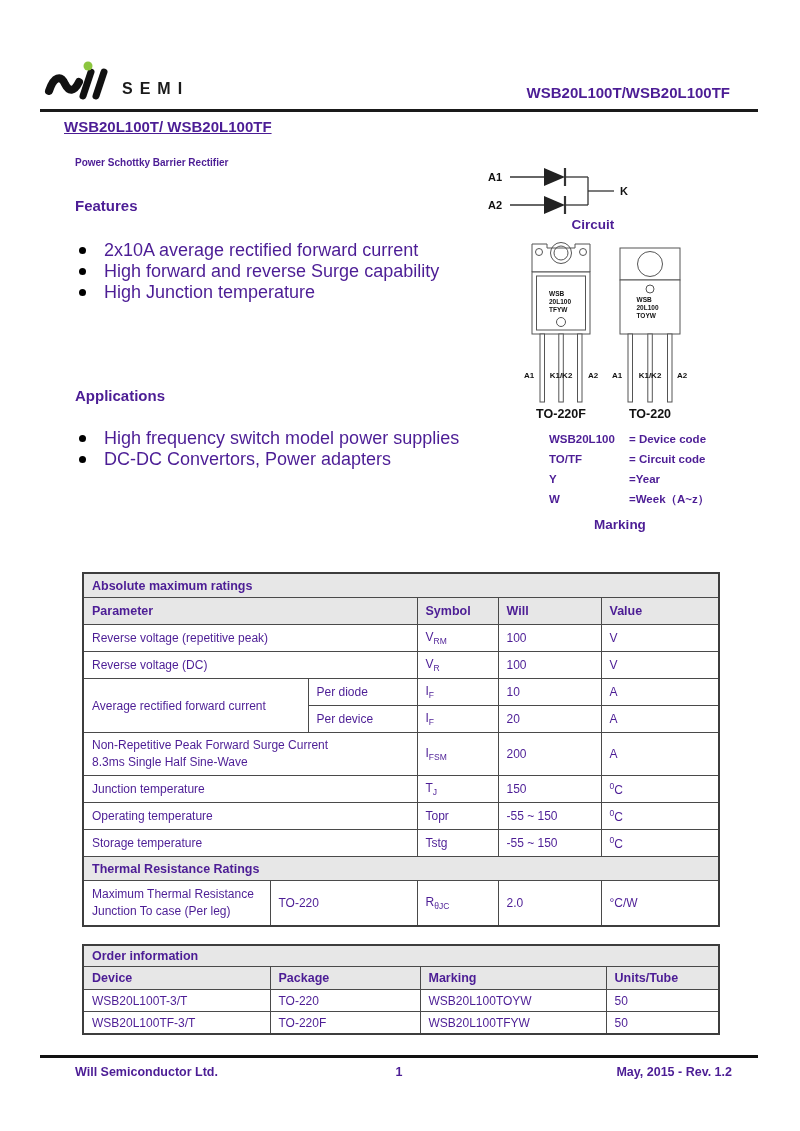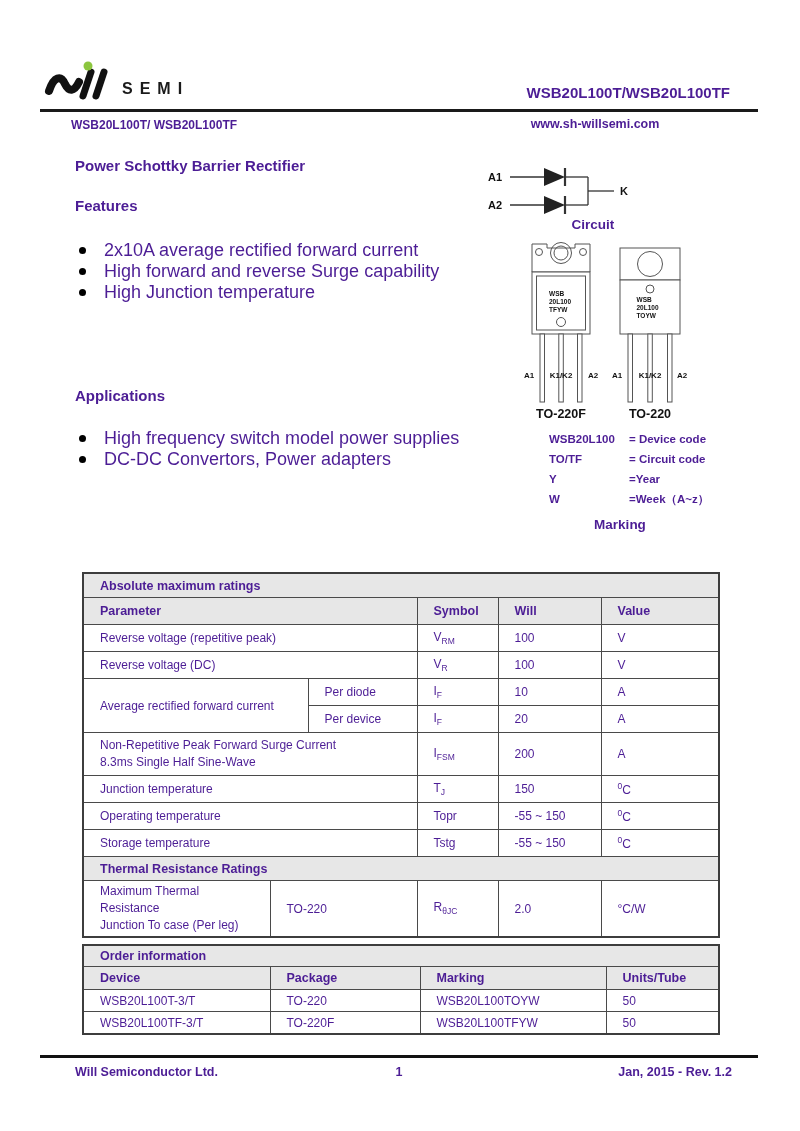--- a/index.html
+++ b/index.html
@@ -6,22 +6,22 @@
   .page {
     position:relative; width:800px; height:1131px; background:#fff;
     font-family:"Liberation Sans", sans-serif; color:#4c1d95; overflow:hidden;margin-top:16px;
   }
 
   
   .logo-svg { position:absolute; left:42px; top:42px; }
   .doc-title { position:absolute; top:68px; right:70px; font-size:15px; font-weight:bold; }
   .header-rule { position:absolute; top:93px; left:40px; width:718px; height:3px; background:#1a1a1a; }
   .website { position:absolute; top:101px; left:430px; width:330px; text-align:center; font-size:12.5px; font-weight:bold; }
-  .part-title { position:absolute; top:102px; left:71px; font-size:12px; font-weight:bold; }
-  .subtitle { position:absolute; top:141px; left:75px; font-size:15px; font-weight:bold; }
+  .part-title { position:absolute; top:102px; left:64px; font-size:15px; font-weight:bold;text-decoration:underline; }
+  .subtitle { position:absolute; top:141px; left:75px; font-size:10px; font-weight:bold; }
 
   .section-heading { position:absolute; left:75px; font-size:15px; font-weight:bold; }
   .features-heading { top:181px; }
   .applications-heading { top:371px; }
 
   .bullet-list { position:absolute; left:79px; }
   .features-list { top:224px; }
   .applications-list { top:412px; }
   .bullet-item { display:flex; align-items:center; height:21px; font-size:18px; }
   .dot { width:7px; height:7px; background:#000; border-radius:50%; margin-right:18px; flex:0 0 auto; }
@@ -41,21 +41,21 @@
   
   .marking-legend { position:absolute; left:549px; top:413px; }
   .legend-row { display:flex; align-items:center; height:20px; font-size:11.5px; font-weight:bold; }
   .legend-code { width:80px; flex:0 0 auto; }
   .marking-caption { position:absolute; left:555px; top:501px; width:130px; text-align:center; font-size:13.5px; font-weight:bold; }
 
   
   .dtable { border-collapse:collapse; table-layout:fixed; width:636px; position:absolute; left:82px; background:#fff; border:2px solid #3d3d3d; }
   .ratings-table { top:556px; }
   .order-table { top:928px; }
-  .dtable td { border:1px solid #4a4a4a; padding:2px 16px; font-size:12px; text-align:left; vertical-align:middle; overflow:hidden; }
+  .dtable td { border:1px solid #4a4a4a; padding:2px 8px; font-size:12px; text-align:left; vertical-align:middle; overflow:hidden; }
   tr.sec-row td { background:#e7e7e7; font-weight:bold; font-size:12.5px; height:19px; }
   tr.hdr-row td { background:#e7e7e7; font-weight:bold; font-size:12.5px; height:22px; }
   tr.data-row td { height:22px; }
   tr.surge-row td { height:38px; }
   tr.thermal-data-row td { height:40px; }
   .order-table tr.sec-row td { height:16px; }
   .order-table tr.hdr-row td { height:18px; }
   .order-table tr.data-row td { height:17px; }
   .dtable sub { font-size:8.5px; }
   .dtable sup { font-size:8.5px; }
@@ -75,21 +75,20 @@
 
   <svg class="logo-svg" width="200" height="54" viewBox="0 0 200 54">
     <path d="M7 33 C12 18 19 17 23 26 C27 34 32 34 37 24" stroke="#111" stroke-width="8" fill="none" stroke-linecap="round"></path>
     <path d="M49 14 L41 38" stroke="#111" stroke-width="7" stroke-linecap="round"></path>
     <path d="M62 14 L54 38" stroke="#111" stroke-width="7" stroke-linecap="round"></path>
     <circle cx="46" cy="8" r="4.5" fill="#8CC63F"></circle>
     <text x="80" y="36" font-family="Liberation Sans, sans-serif" font-size="16" font-weight="bold" letter-spacing="7" fill="#1a1a1a">SEMI</text>
   </svg>
   <div class="doc-title">WSB20L100T/WSB20L100TF</div>
   <div class="header-rule"></div>
-  <div class="website">www.sh-willsemi.com</div>
   <div class="part-title">WSB20L100T/ WSB20L100TF</div>
   <div class="subtitle">Power Schottky Barrier Rectifier</div>
 
   <div class="section-heading features-heading">Features</div>
   <div class="bullet-list features-list">
     <div class="bullet-item">
         <span class="dot"></span>
         <span>2x10A average rectified forward current</span>
       </div>
     <div class="bullet-item">
@@ -309,16 +308,16 @@
       <td>TO-220F</td>
       <td>WSB20L100TFYW</td>
       <td>50</td>
     </tr>
   </tbody>
     </table>
 
   <div class="footer">
     <span class="footer-page">1</span>
     <span class="footer-company">Will Semiconductor Ltd.</span>
-    <span class="footer-rev">Jan, 2015 - Rev. 1.2</span>
+    <span class="footer-rev">May, 2015 - Rev. 1.2</span>
   </div>
 
 </div>
 
 </body></html>

